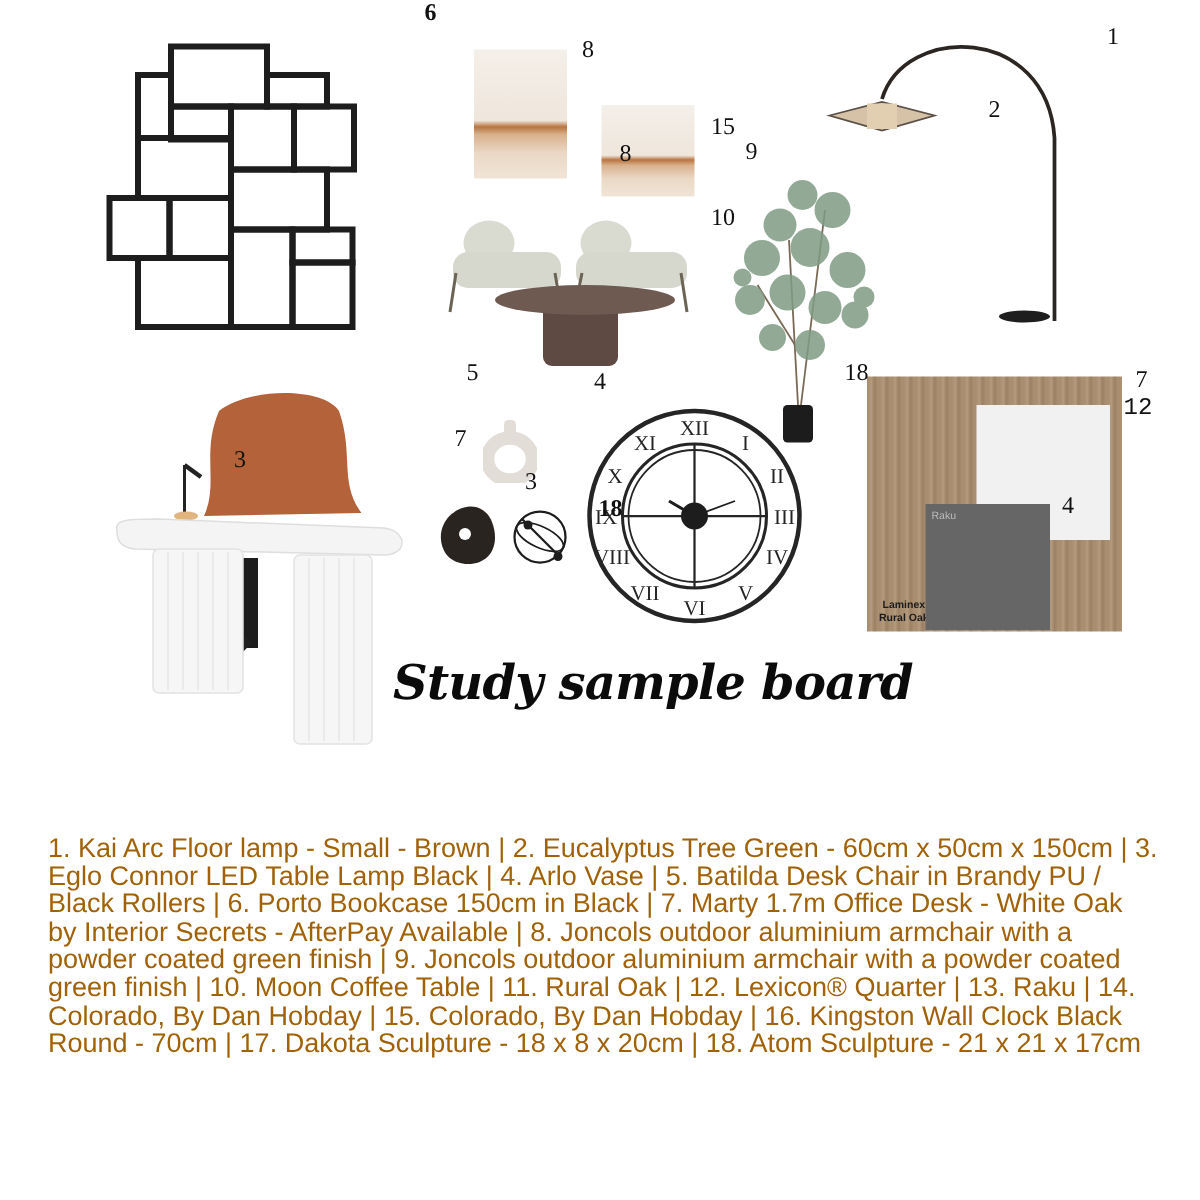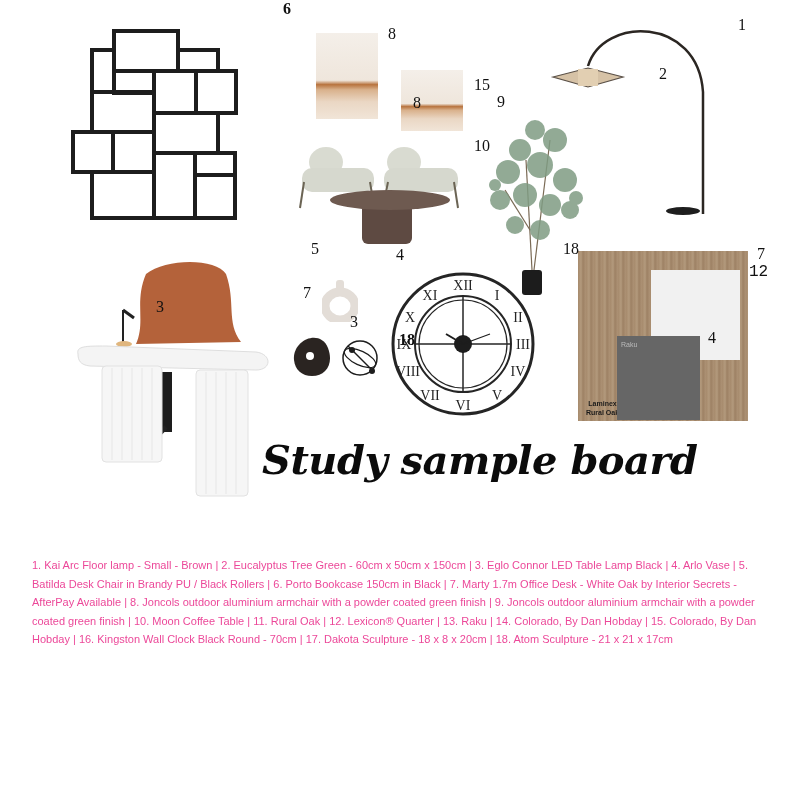--- a/index.html
+++ b/index.html
@@ -1,20 +1,20 @@
 <!DOCTYPE html>
 <html><head>
 <meta charset="utf-8">
 <style>
   html, body { margin:0; padding:0; background:#ffffff; }
   body { width:800px; height:800px; position:relative; overflow:hidden; font-family:"Liberation Sans", sans-serif; }
   .abs { position:absolute;text-align:center; }
   .num { position:absolute; font-family:"Liberation Serif", serif; font-size:16px; color:#111; line-height:1; }
-  .title { position:absolute; left:262px; top:436px; width:400px; font-family:"DejaVu Serif", serif; font-style:italic; font-weight:bold; font-size:40px; color:#0b0b0b; letter-spacing:-0.5px; white-space:nowrap; }
-  .caption { position:absolute; left:32px; top:556px; width:740px; font-size:11px; line-height:18.6px; color:#ec4899; }
+  .title { position:absolute; left:262px; top:436px; width:400px; font-family:"DejaVu Serif", serif; font-style:italic; font-weight:bold; font-size:32px; color:#0b0b0b; letter-spacing:-0.5px; white-space:nowrap; }
+  .caption { position:absolute; left:32px; top:556px; width:740px; font-size:18px; line-height:18.6px; color:#a16207; }
   .artwork { position:absolute; background:linear-gradient(180deg,#f4efe9 0%,#efe6dc 55%,#b8743f 60%,#d9b18c 66%,#ead7c4 80%,#f1e5d8 100%); }
   .sample-label { position:absolute; font-size:7px; font-weight:bold; color:#1a1a1a; line-height:9px; }
 </style>
 </head>
 <body>
 
 <div class="abs" style="left:70px;top:28px;width:170px;height:192px;">
   <svg width="170" height="192" viewBox="0 0 170 192">
     <g fill="none" stroke="#1d1d1d" stroke-width="4">
       <rect x="44" y="3" width="64" height="40"></rect>

